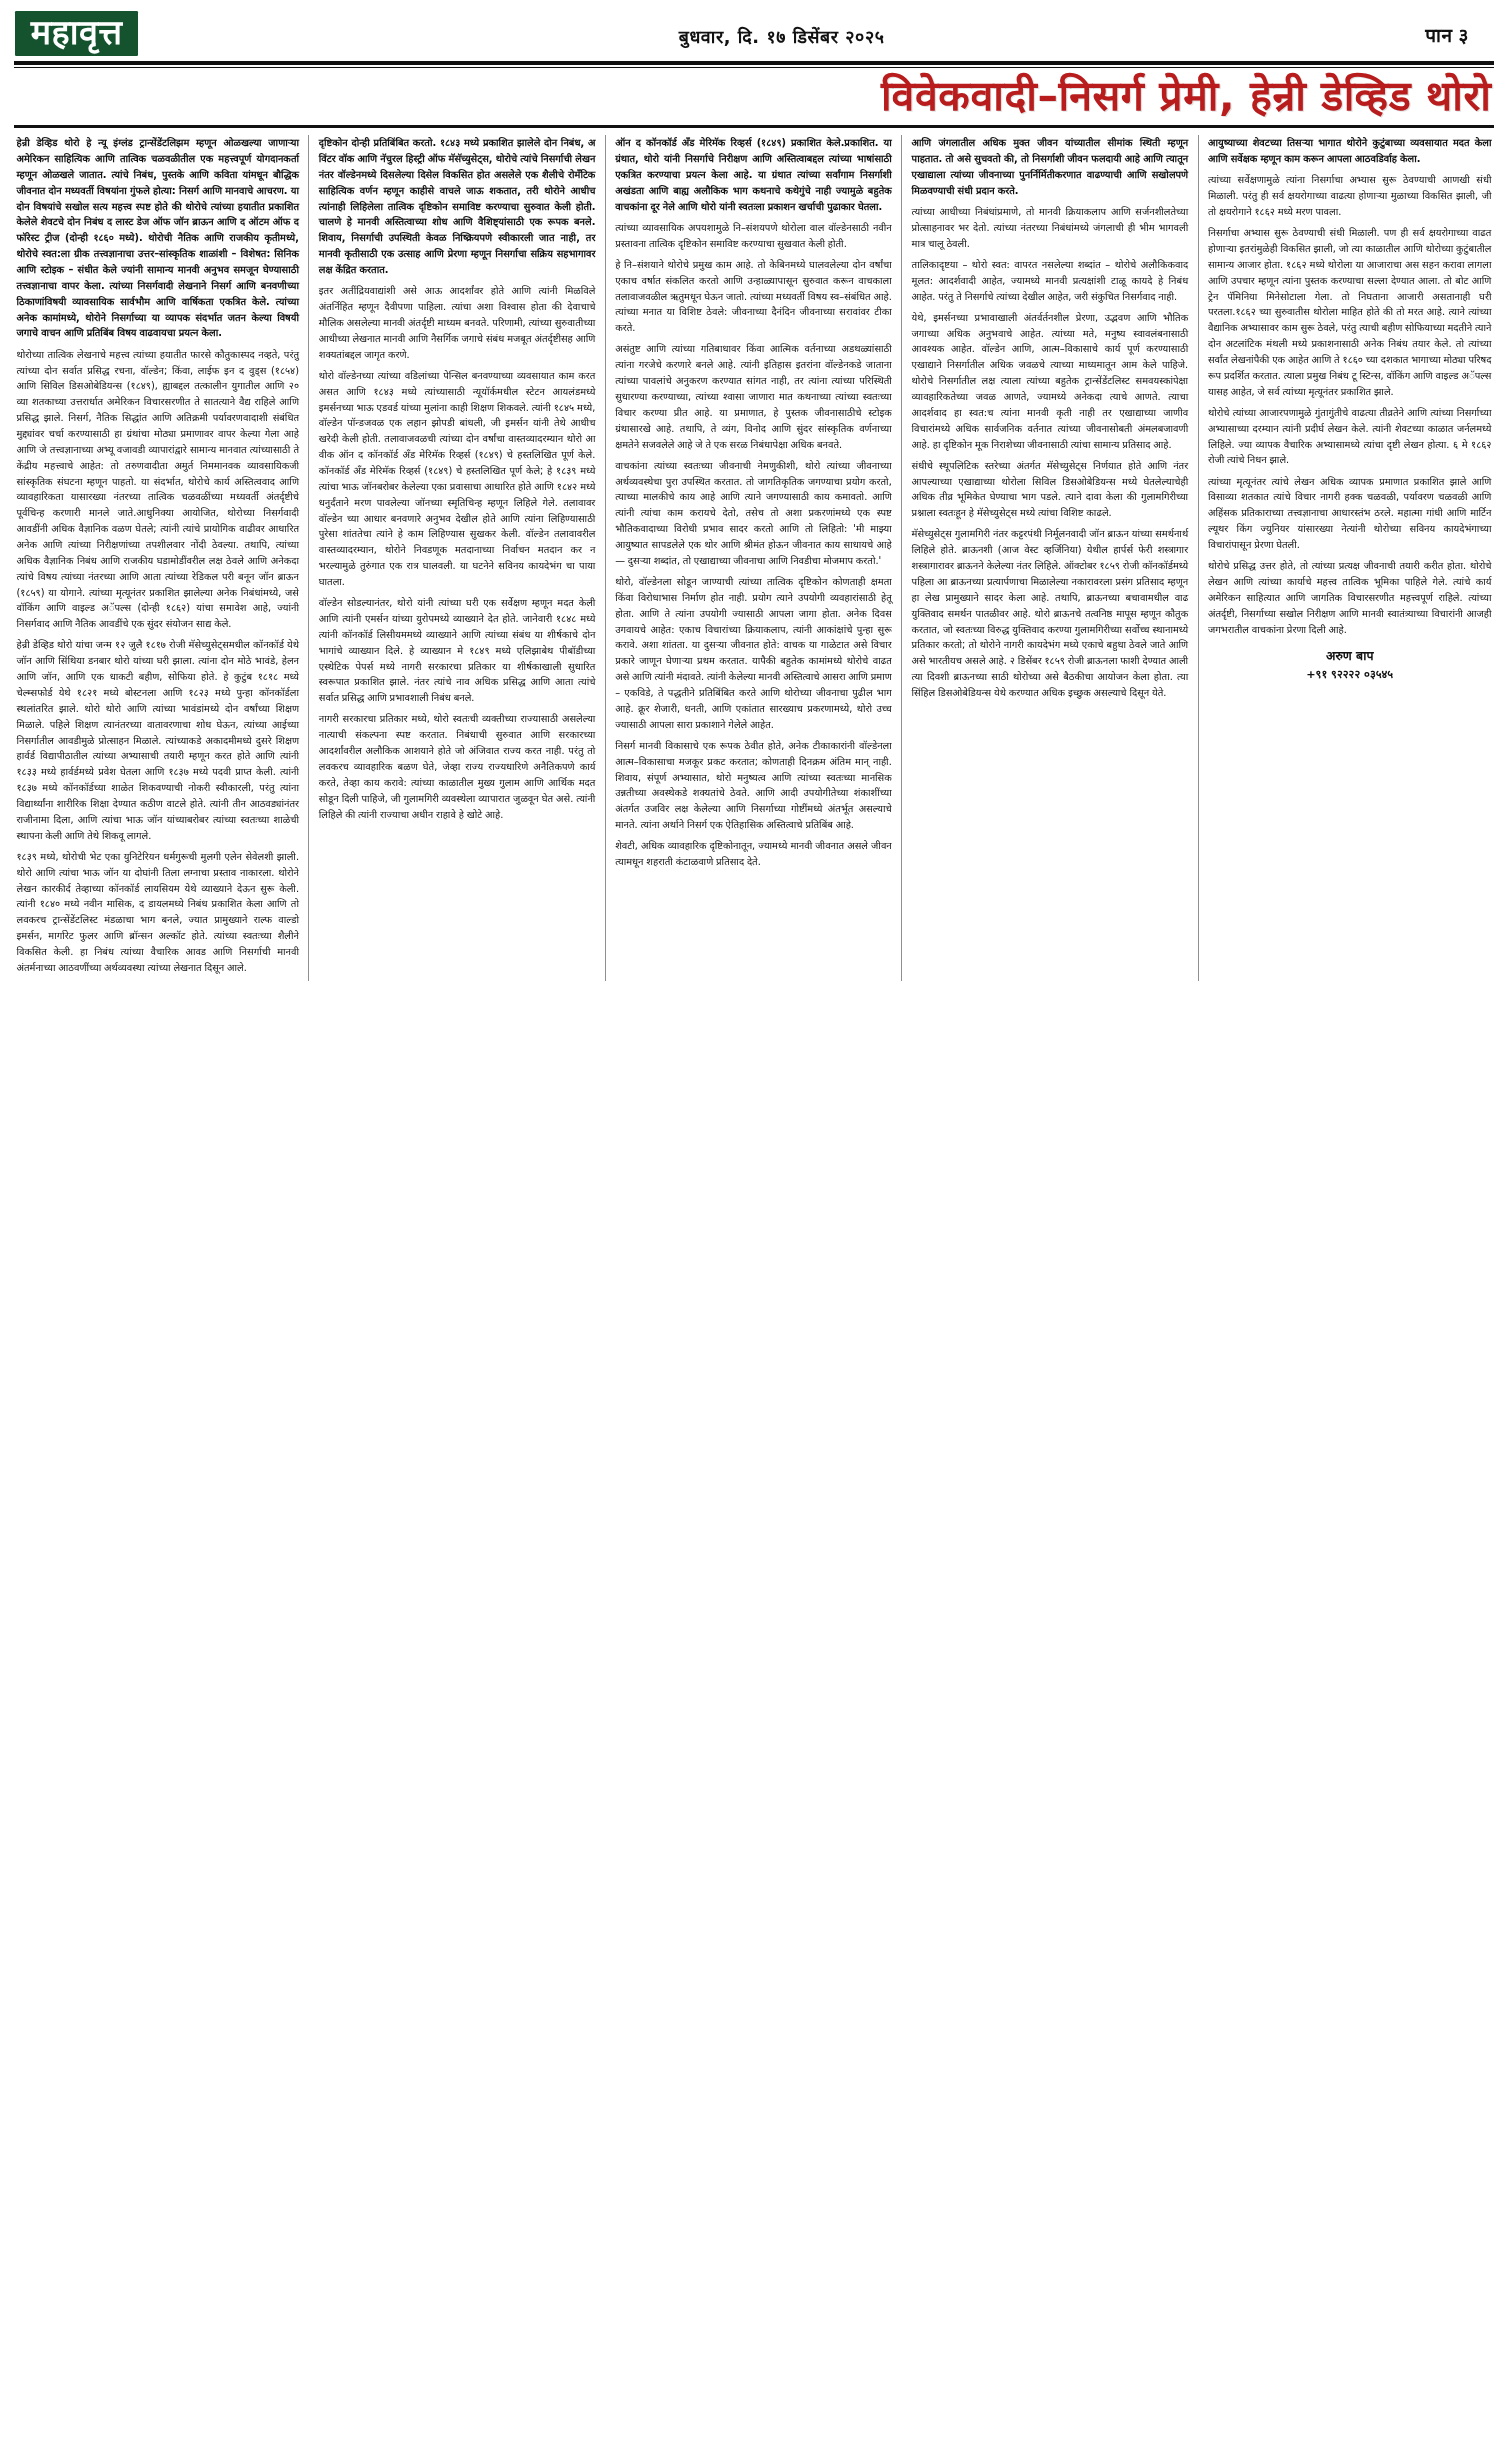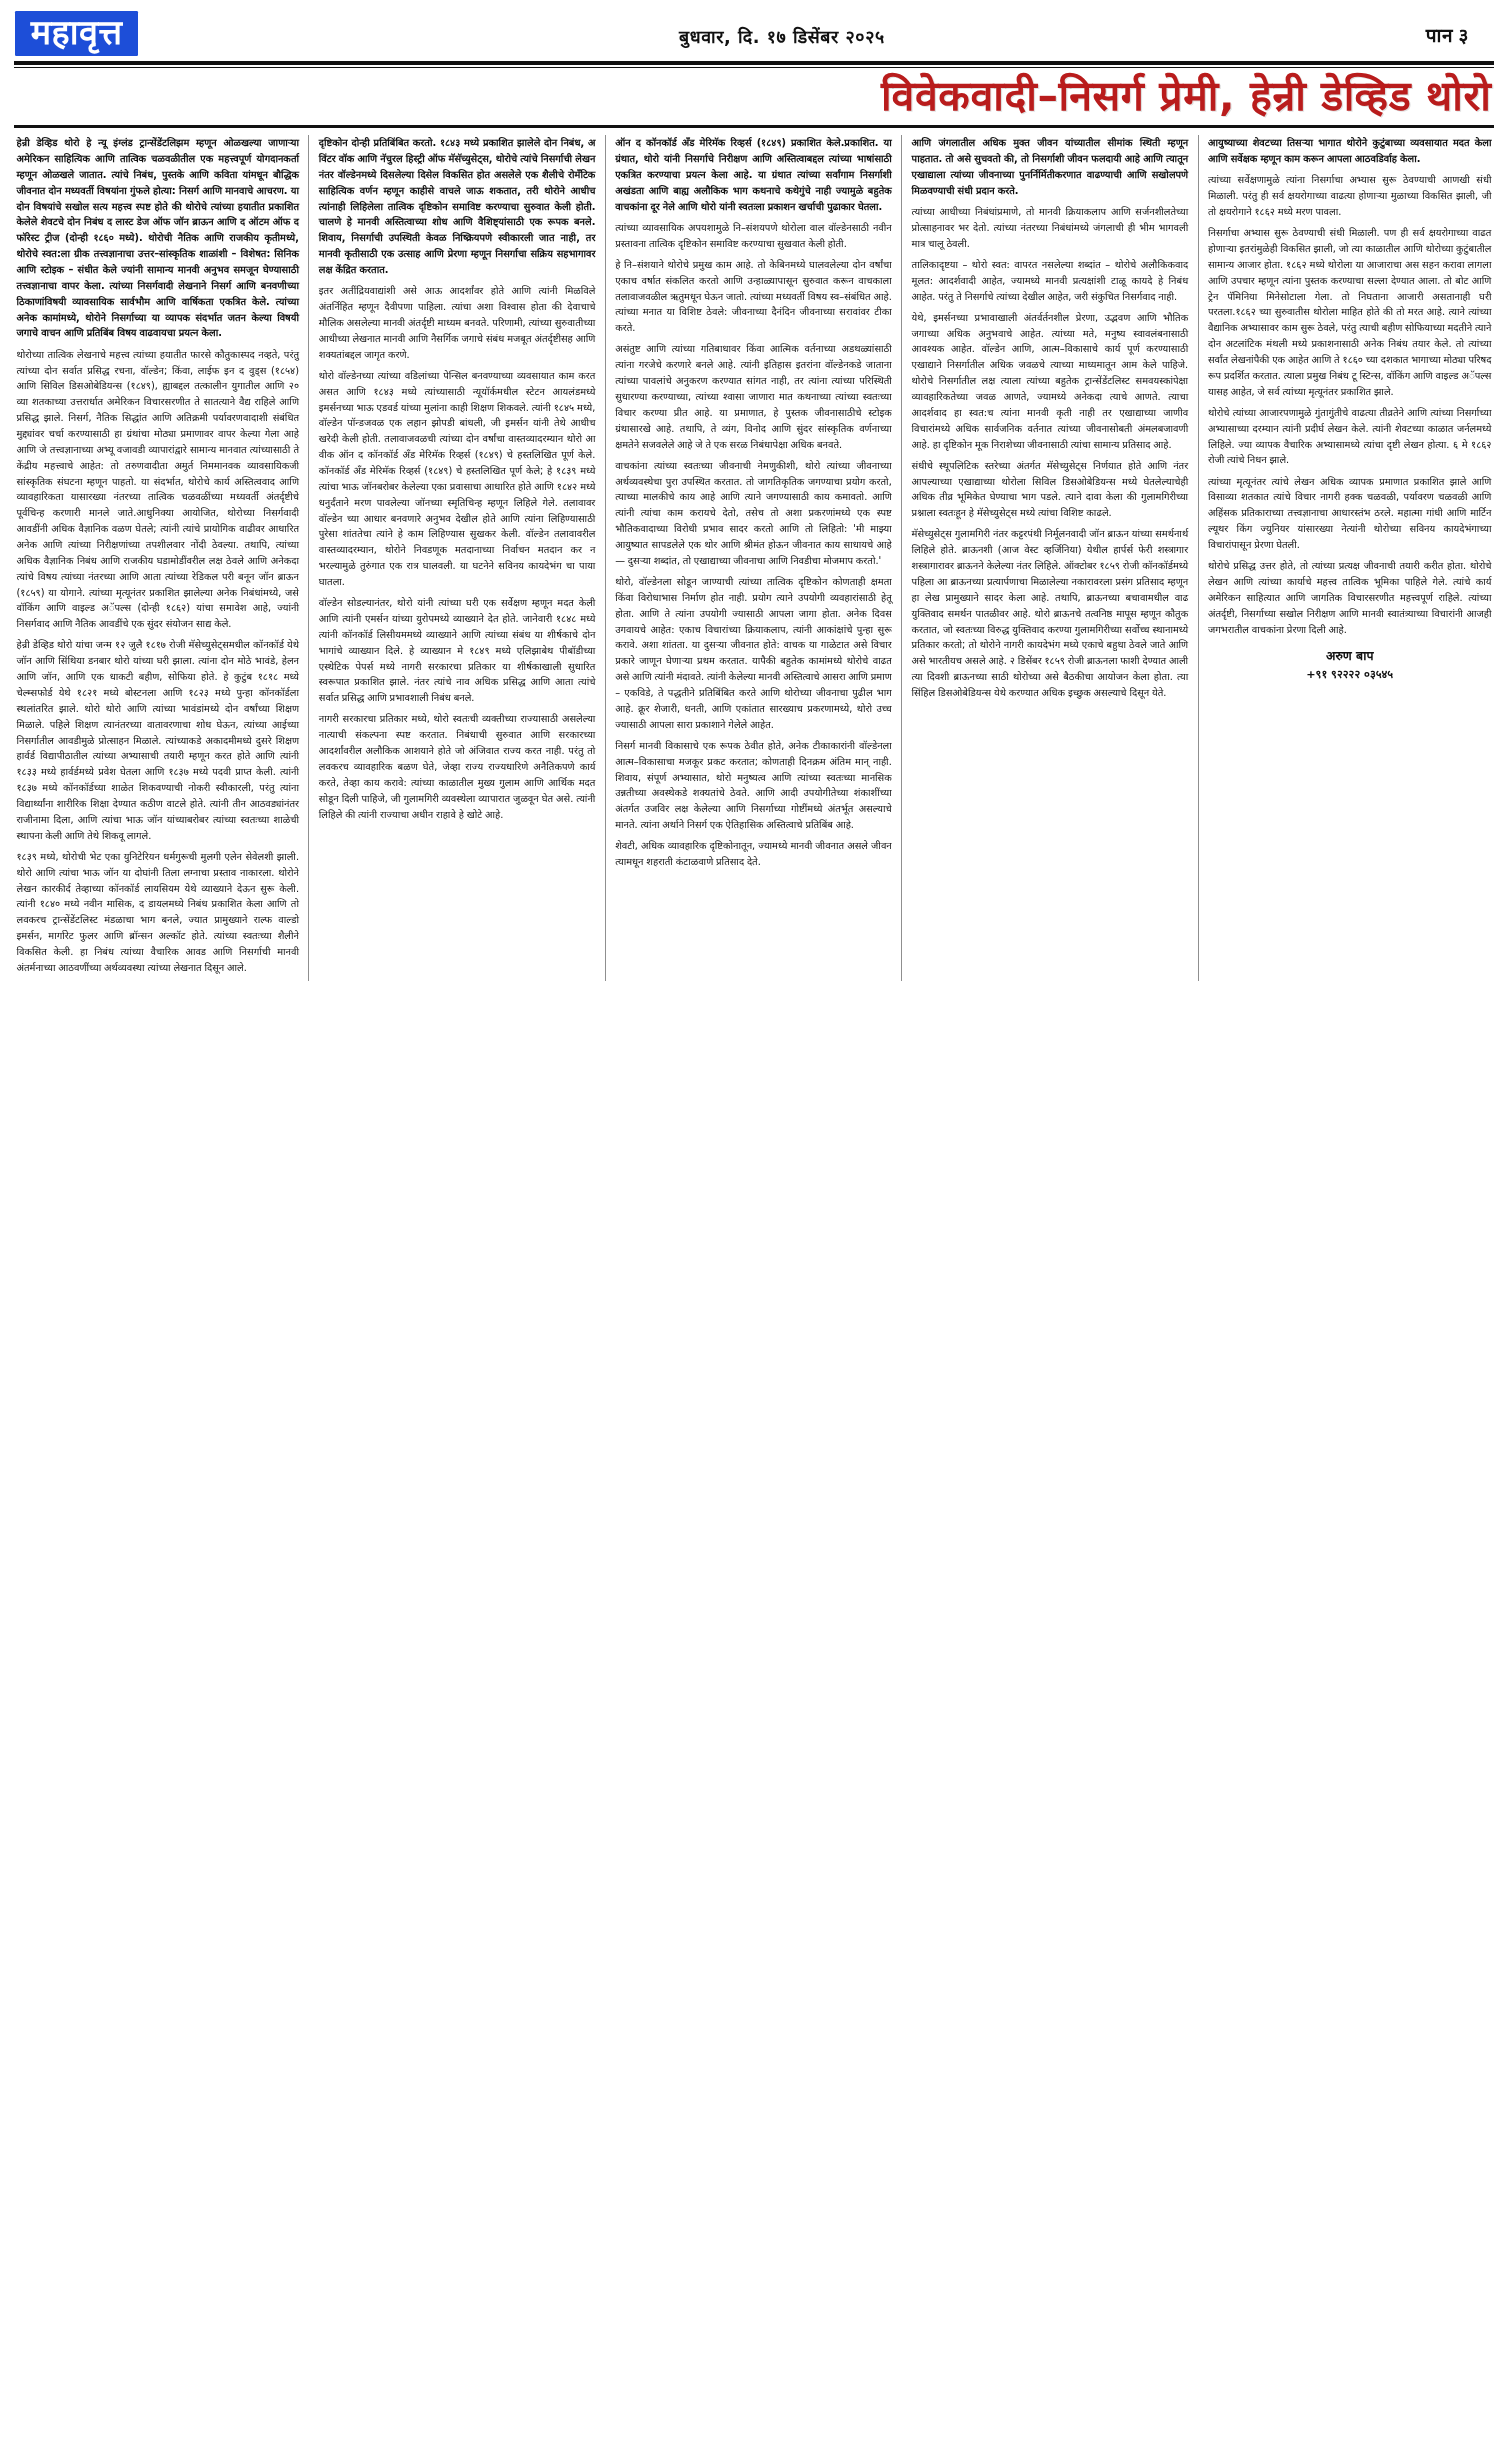--- a/index.html
+++ b/index.html
@@ -22,21 +22,21 @@
   }
 
   
   .masthead {
     display: flex;
     align-items: flex-start;
     justify-content: space-between;
     padding: 0 2.4px 3.5px 2.4px;
   }
   .logo-box {
-    background: #1d4ed8;
+    background: #14532d;
     color: #ffffff;
     padding: 4.7px 15.3px 7px 15.3px;
     border-radius: 1.2px;
     display: inline-block;
   }
   .logo-text {
     font-family: "DejaVu Sans", sans-serif;
     font-size: 34px;
     font-weight: bold;
     line-height: 1;
@@ -46,21 +46,21 @@
   .masthead-date {
     font-family: "DejaVu Sans", sans-serif;
     font-size: 17.7px;
     font-weight: bold;
     color: #111;
     margin-top: 13px;
     letter-spacing: 0.6px;
     text-align: right;
   }
   .masthead-page {
-    font-family: Liberation Serif, serif;
+    font-family: Liberation Sans, sans-serif;
     font-size: 19px;
     font-weight: bold;
     color: #111;
     margin-top: 11.8px;
     padding-right: 23.6px;
     letter-spacing: 0.6px;
   }
 
   .rule-thick {
     height: 4.1px;

